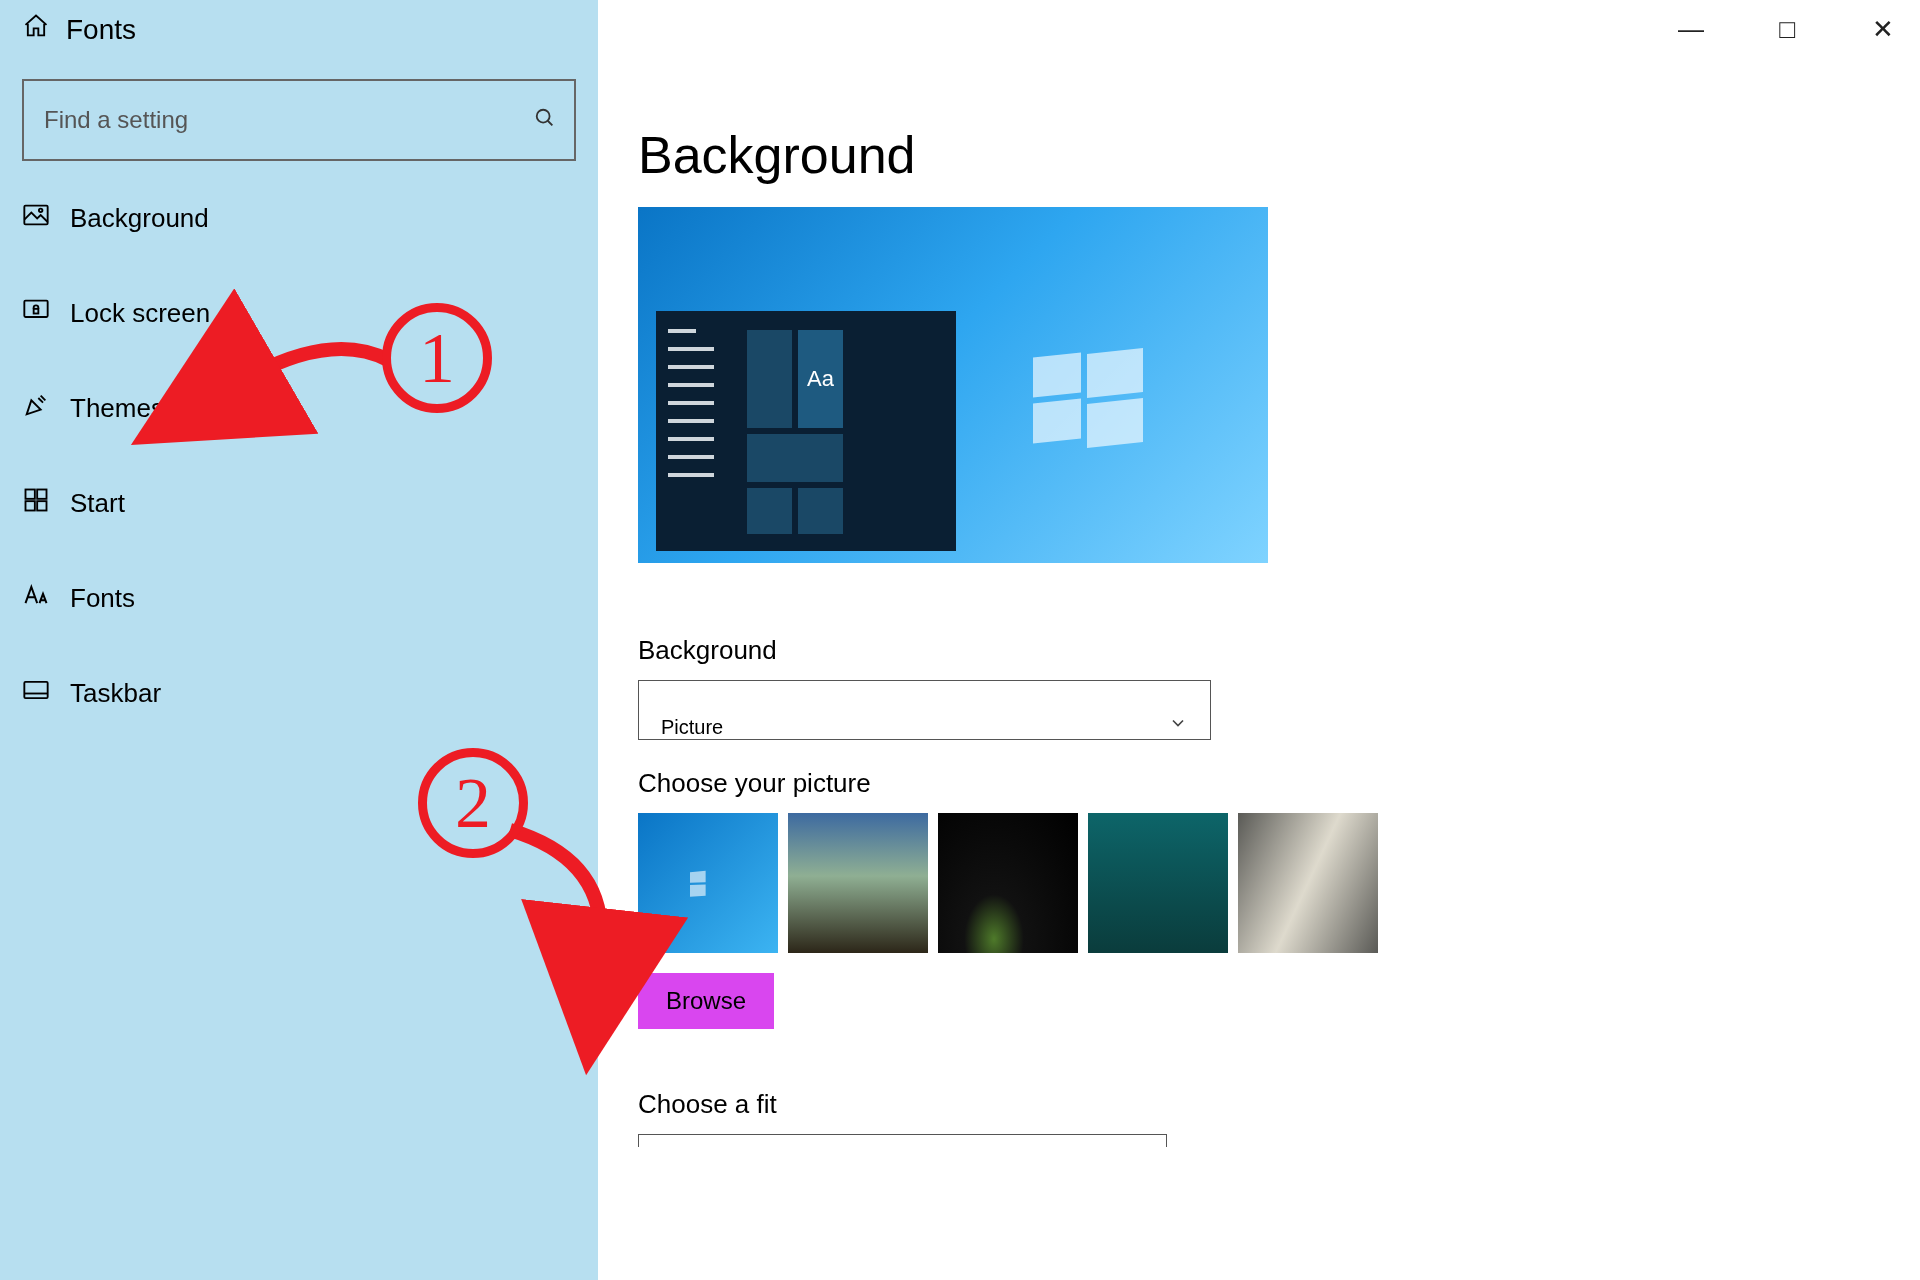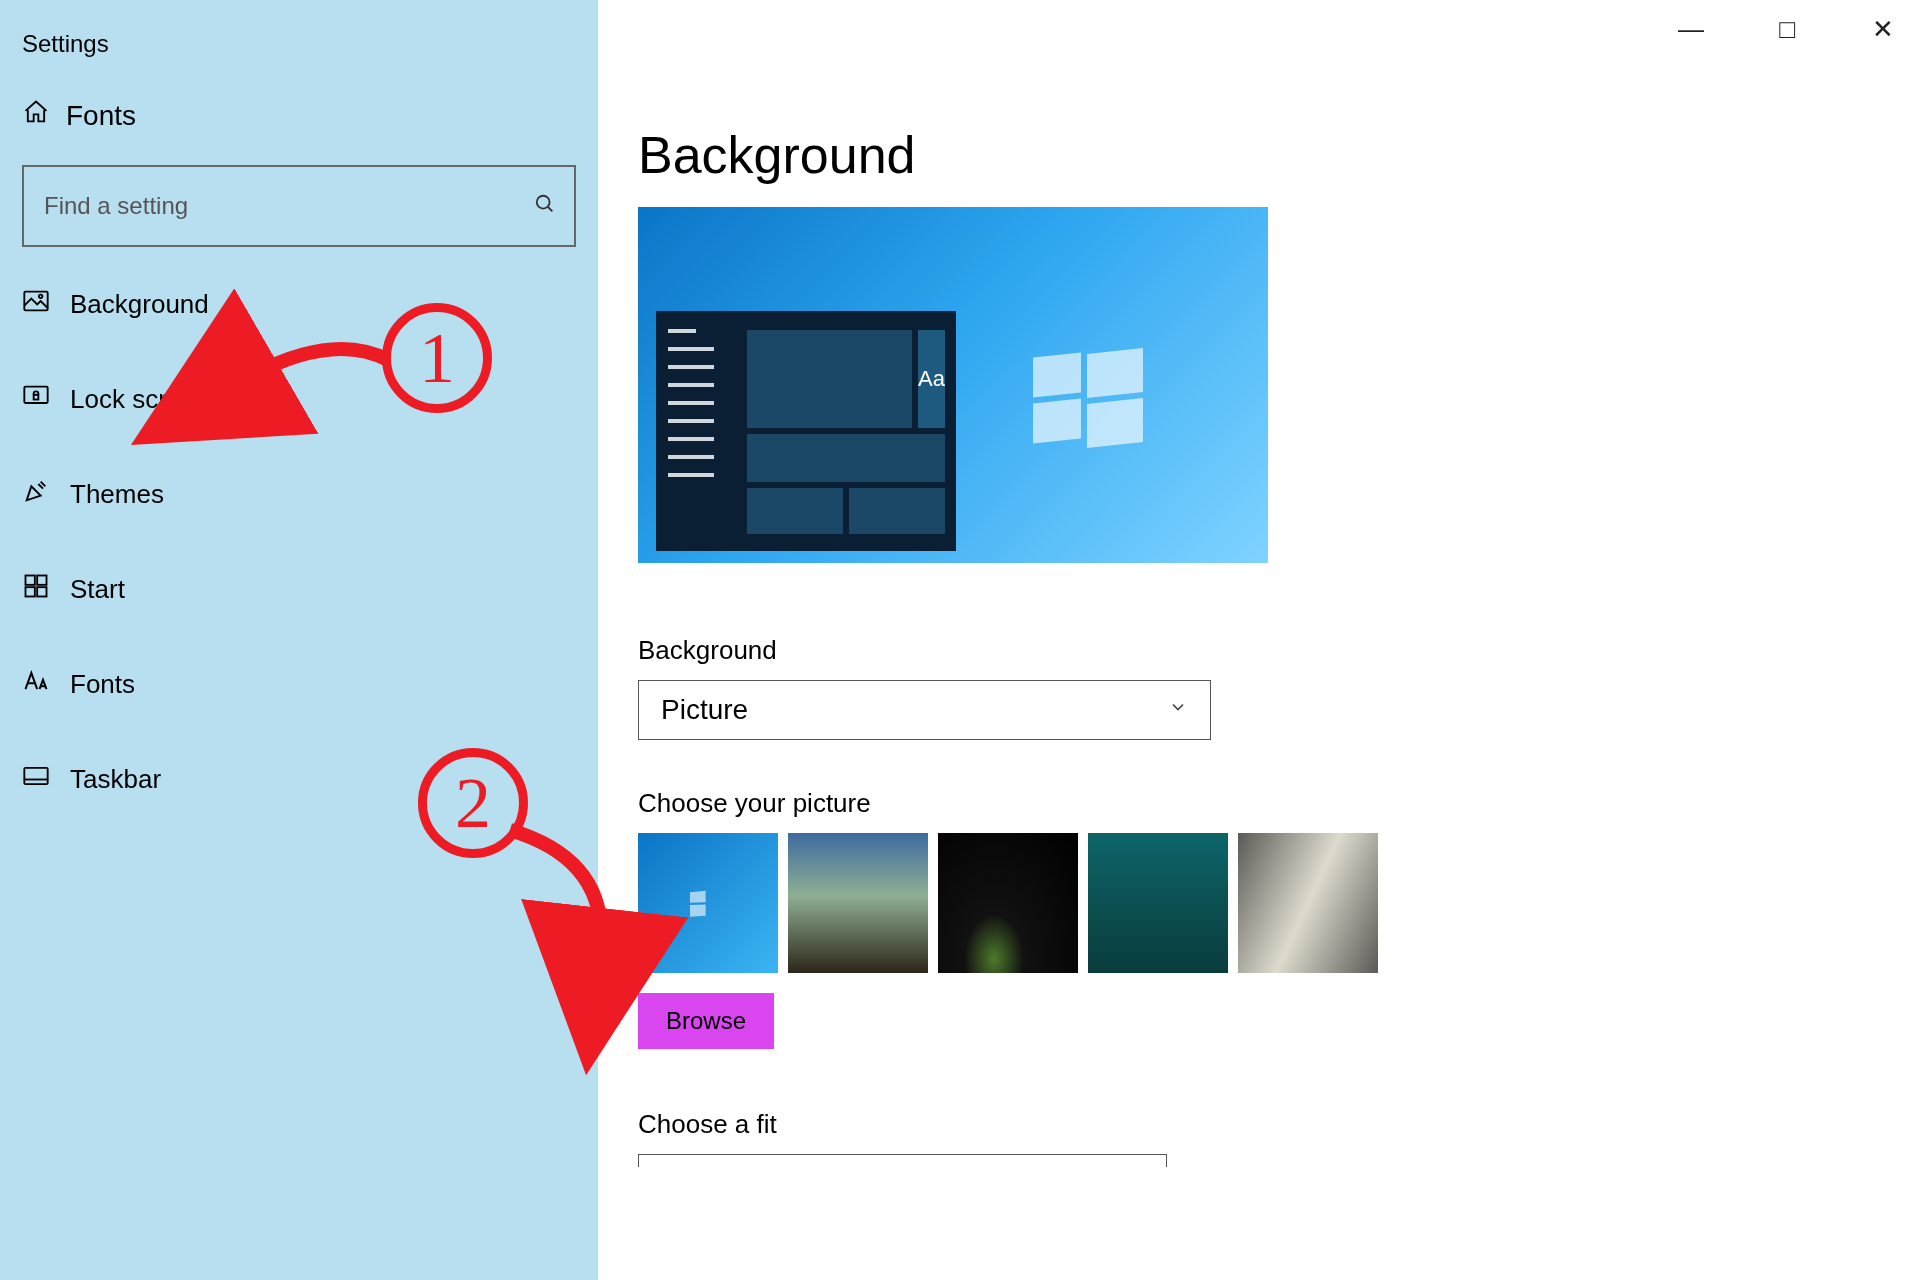--- a/index.html
+++ b/index.html
@@ -116,21 +116,21 @@
     background: #cfd6dc;
   }
   .ps-left .first { width: 28px; }
   .tiles {
     position: absolute;
     left: 90px;
     top: 18px;
     width: 200px;
     height: 210px;
     display: grid;
-    grid-template-columns: 1fr;
+    grid-template-columns: 1fr 1fr 1fr 1fr;
     grid-template-rows: 100px 50px 50px;
     gap: 4px;
   }
   .tile {
     background: #1a4866;
     border: 1px solid #0a1f33;
   }
   .tile.aa {
     display:flex;
     align-items:center;
@@ -161,25 +161,25 @@
 
   .section-heading {
     font-size: 26px;
     margin-bottom: 14px;
   }
   .dropdown {
     width: 527px;
     height: 58px;
     border: 1.5px solid #555;
     display:flex;
-    align-items:center;
+    align-items:flex-end;
     justify-content:space-between;
     padding: 0 22px;
-    font-size: 28px;
-    margin-bottom: 48px;
+    font-size: 20px;
+    margin-bottom: 28px;
     cursor: pointer;
     background:#fff;
   }
   .dropdown .chev { font-size: 22px; color:#444; }
 
   .thumbs {
     display:flex;
     gap:10px;
     margin-bottom: 20px;
   }
@@ -255,21 +255,20 @@
     border-left: 1.5px solid #555;
     border-right: 1.5px solid #555;
   }
 </style>
 </head>
 <body>
 
 <div class="window">
 
   <div class="sidebar">
-    <div class="settings-title">Settings</div>
 
     <div class="home-row">
       <span>
         <svg viewBox="0 0 24 24" fill="none" stroke="#000" stroke-width="1.6">
           <path d="M3 11 12 3l9 8"></path>
             <path d="M5 10v10h5v-6h4v6h5V10"></path>
         </svg>
       </span>
       <span>Fonts</span>
     </div>

